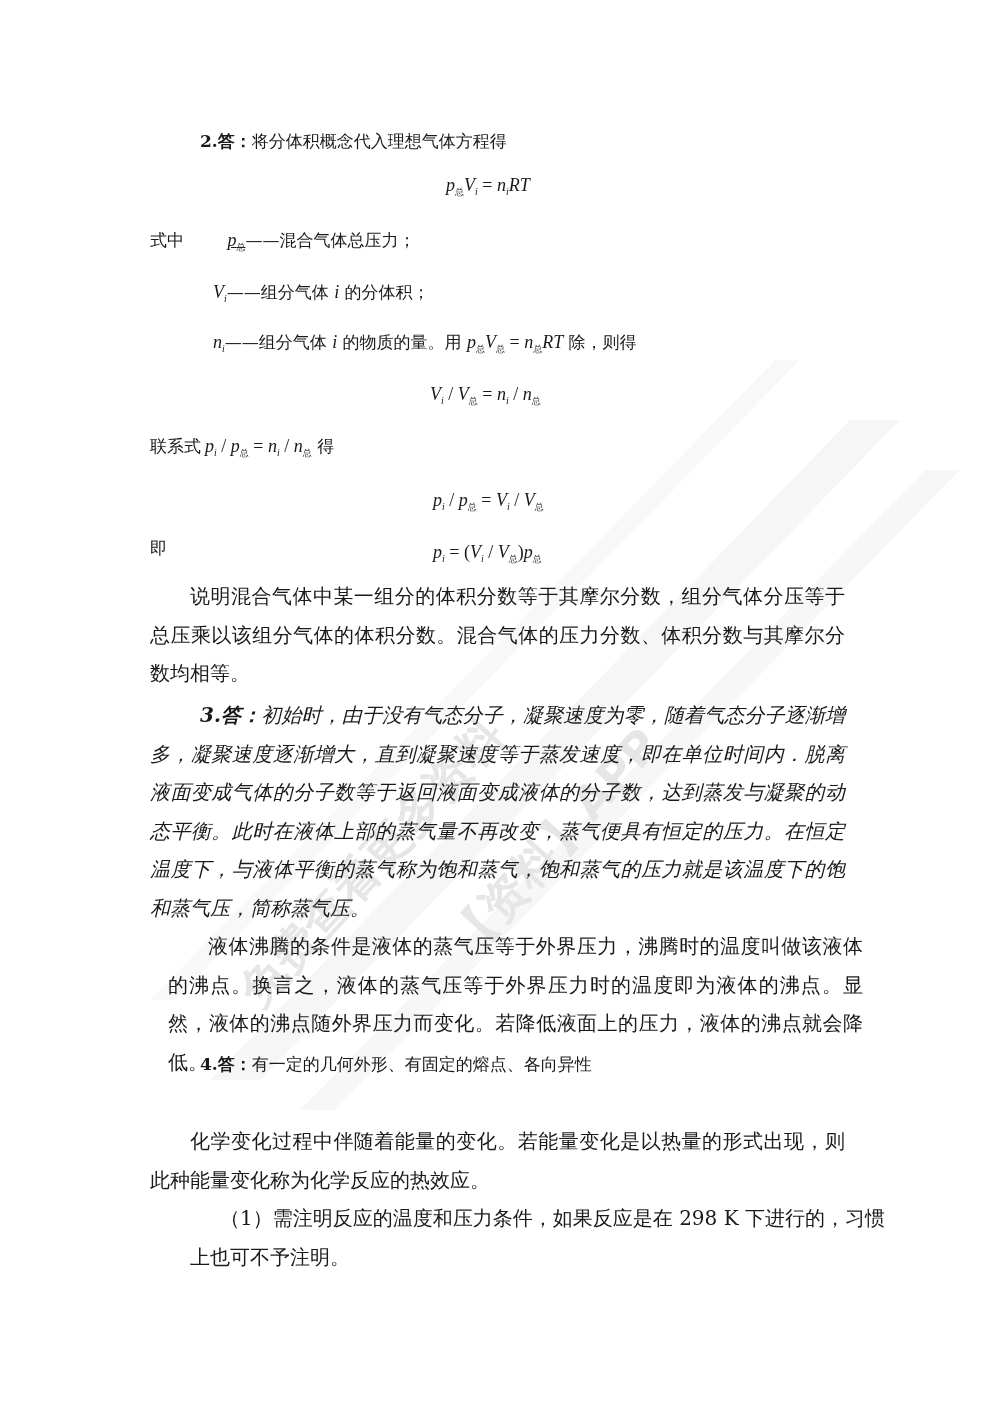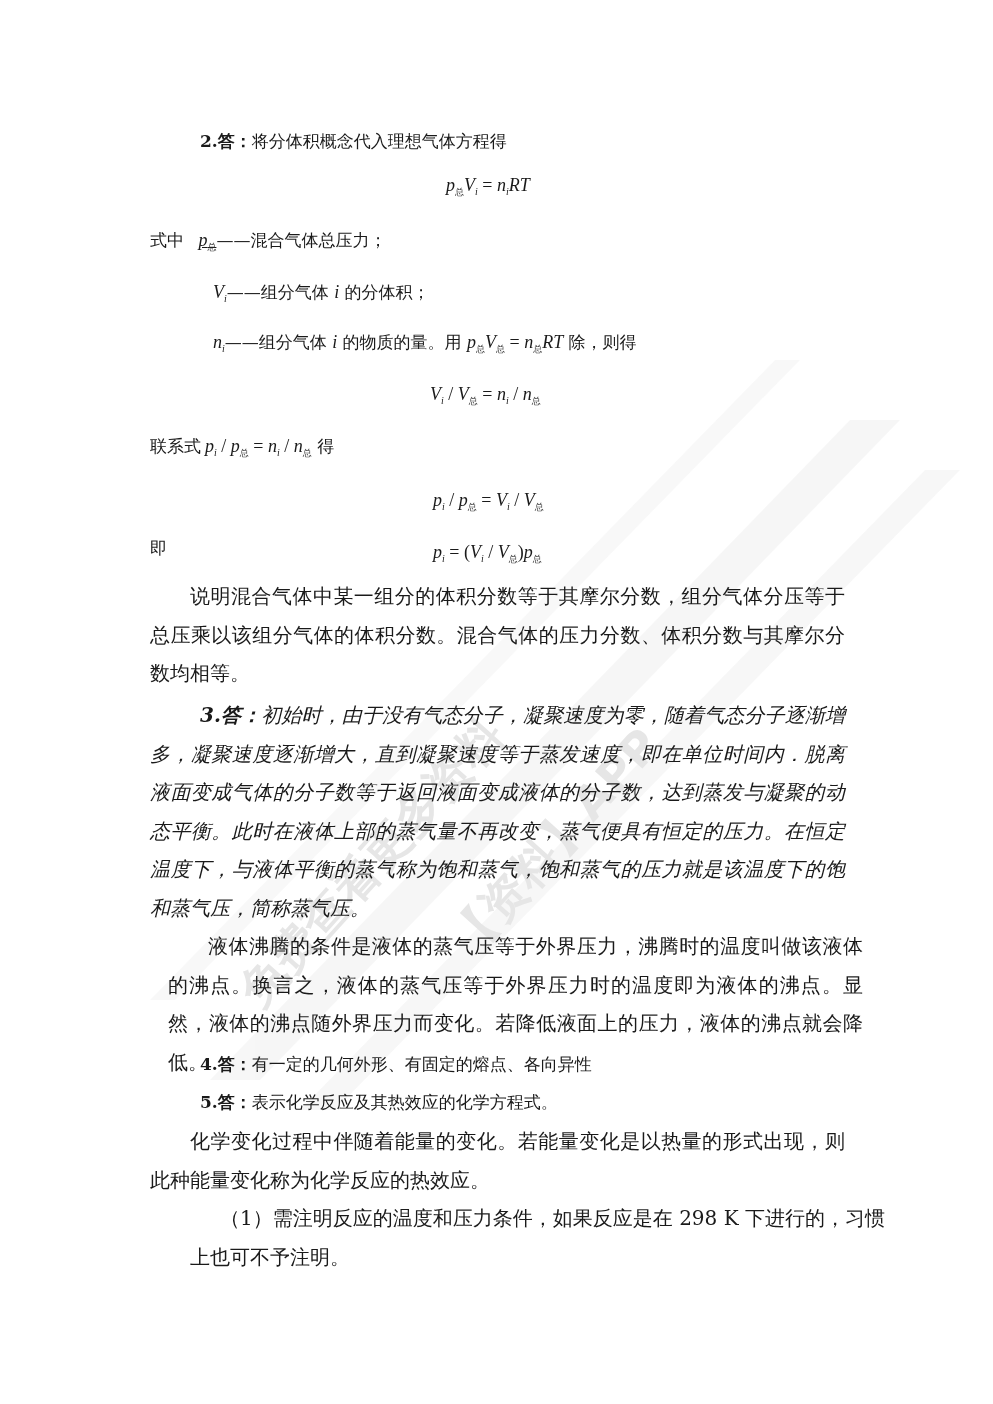--- a/index.html
+++ b/index.html
@@ -34,21 +34,21 @@
   <div class="line" style="left:190px; top:129px;">
     <span class="bold">2.答：</span><span>将分体积概念代入理想气体方程得</span>
   </div>
 
   <div class="line math" style="left:446px; top:173px;">
     <span>p</span><span class="sub">总</span><span>V</span><span class="isub">i</span><span class="up"> = </span><span>n</span><span class="isub">i</span><span>RT</span>
   </div>
 
   <div class="line" style="left:150px; top:228px;">
     <span>式中</span>
-    <span class="math" style="margin-left:9px;text-decoration:underline;"><span>p</span><span class="sub">总</span></span><span>——混合气体总压力；</span>
+    <span class="math" style="margin-left:38px;text-decoration:underline;"><span>p</span><span class="sub">总</span></span><span>——混合气体总压力；</span>
   </div>
 
   <div class="line" style="left:213px; top:330px;">
     <span class="math"><span>n</span><span class="isub">i</span></span><span>——组分气体 </span><span class="math">i</span><span> 的物质的量。用 </span><span class="math"><span>p</span><span class="sub">总</span><span>V</span><span class="sub">总</span><span class="up"> = </span><span>n</span><span class="sub">总</span><span>RT</span></span><span> 除，则得</span>
   </div>
 
   <div class="line" style="left:213px; top:280px;">
     <span class="math"><span>V</span><span class="isub">i</span></span><span>——组分气体 </span><span class="math">i</span><span> 的分体积；</span>
   </div>
 
@@ -71,19 +71,16 @@
 
   <div class="para" style="top:577px;">说明混合气体中某一组分的体积分数等于其摩尔分数，组分气体分压等于总压乘以该组分气体的体积分数。混合气体的压力分数、体积分数与其摩尔分数均相等。</div>
 
   <div class="para" style="top:696px;font-style:italic;"><span class="bold">3.答：</span><span>初始时，由于没有气态分子，凝聚速度为零，随着气态分子逐渐增多，凝聚速度逐渐增大，直到凝聚速度等于蒸发速度，即在单位时间内．脱离液面变成气体的分子数等于返回液面变成液体的分子数，达到蒸发与凝聚的动态平衡。此时在液体上部的蒸气量不再改变，蒸气便具有恒定的压力。在恒定温度下，与液体平衡的蒸气称为饱和蒸气，饱和蒸气的压力就是该温度下的饱和蒸气压，简称蒸气压。</span></div>
   <div class="para" style="top:927px;margin-left:18px;">液体沸腾的条件是液体的蒸气压等于外界压力，沸腾时的温度叫做该液体的沸点。换言之，液体的蒸气压等于外界压力时的温度即为液体的沸点。显然，液体的沸点随外界压力而变化。若降低液面上的压力，液体的沸点就会降低。</div>
 
   <div class="line" style="left:190px; top:1052px;">
     <span class="bold">4.答：</span><span>有一定的几何外形、有固定的熔点、各向异性</span>
   </div>
 
-  <div class="line" style="left:190px; top:1090px;">
-    <span class="bold">5.答：</span><span>表示化学反应及其热效应的化学方程式。</span>
-  </div>
   <div class="para" style="top:1122px;">化学变化过程中伴随着能量的变化。若能量变化是以热量的形式出现，则此种能量变化称为化学反应的热效应。</div>
   <div class="para" style="top:1199px; text-indent:1.5em;margin-left:40px;">（1）需注明反应的温度和压力条件，如果反应是在 298 K 下进行的，习惯上也可不予注明。</div>
 
 </div>
 
 </body></html>

